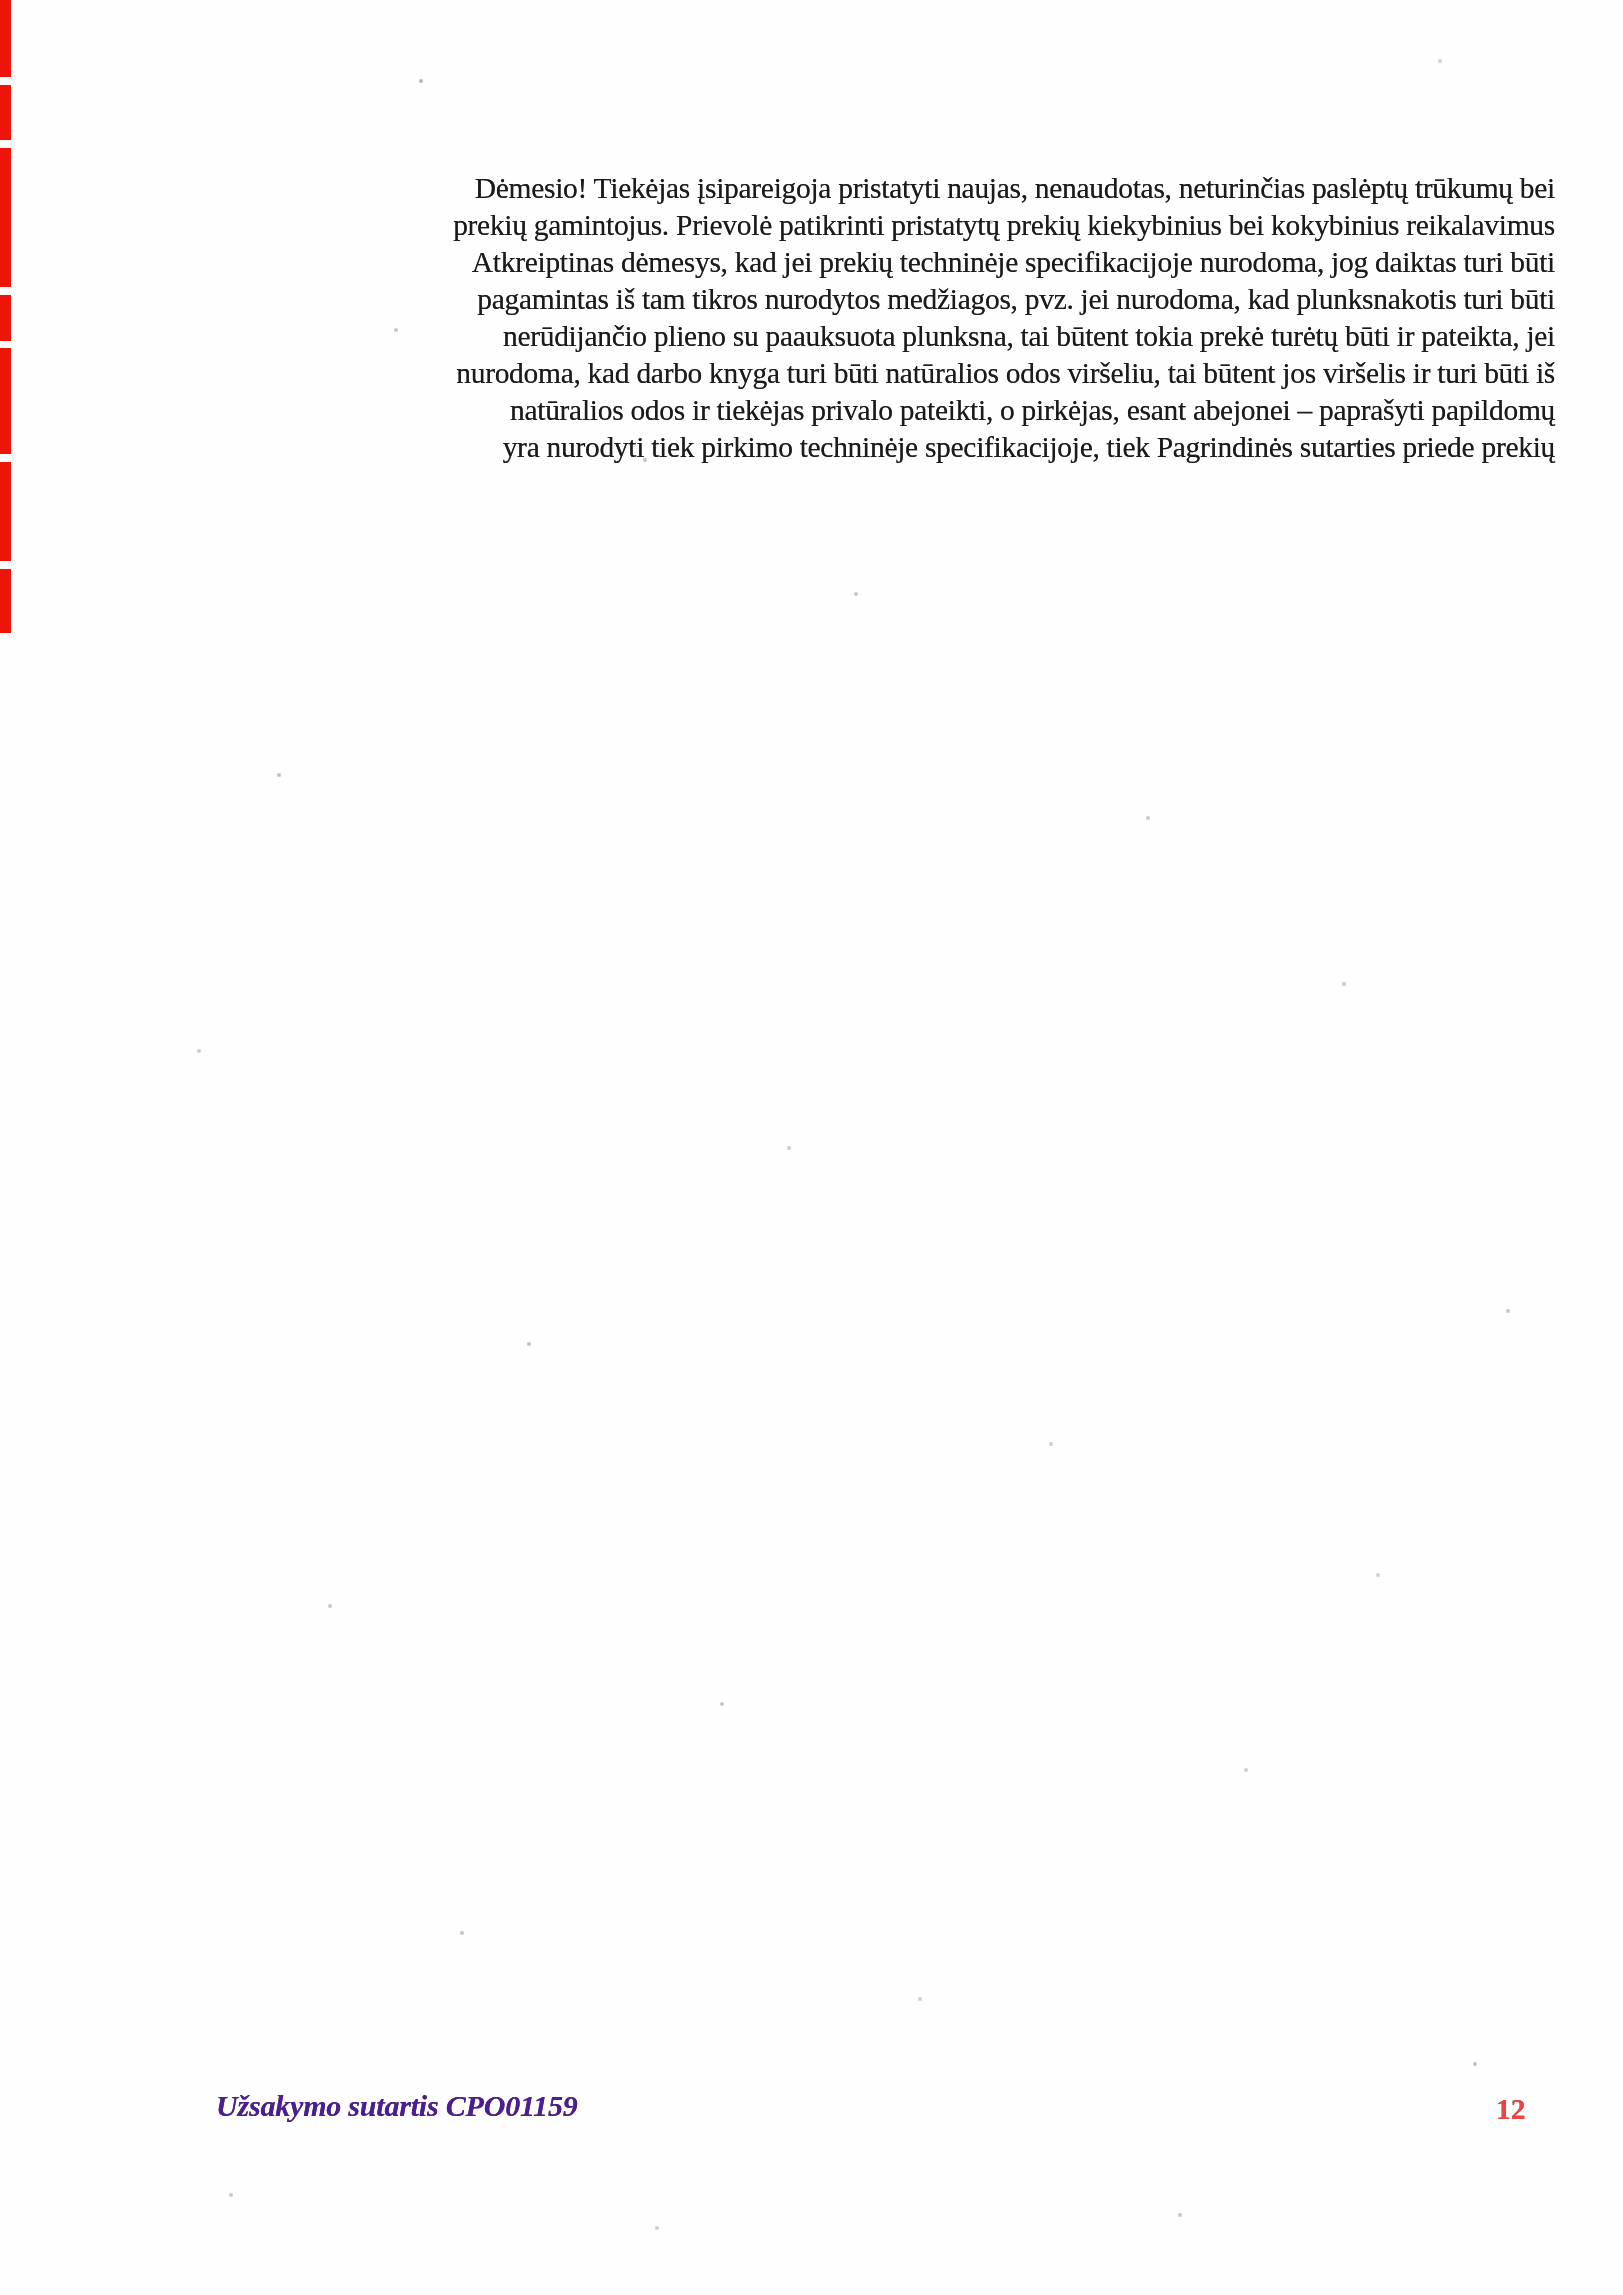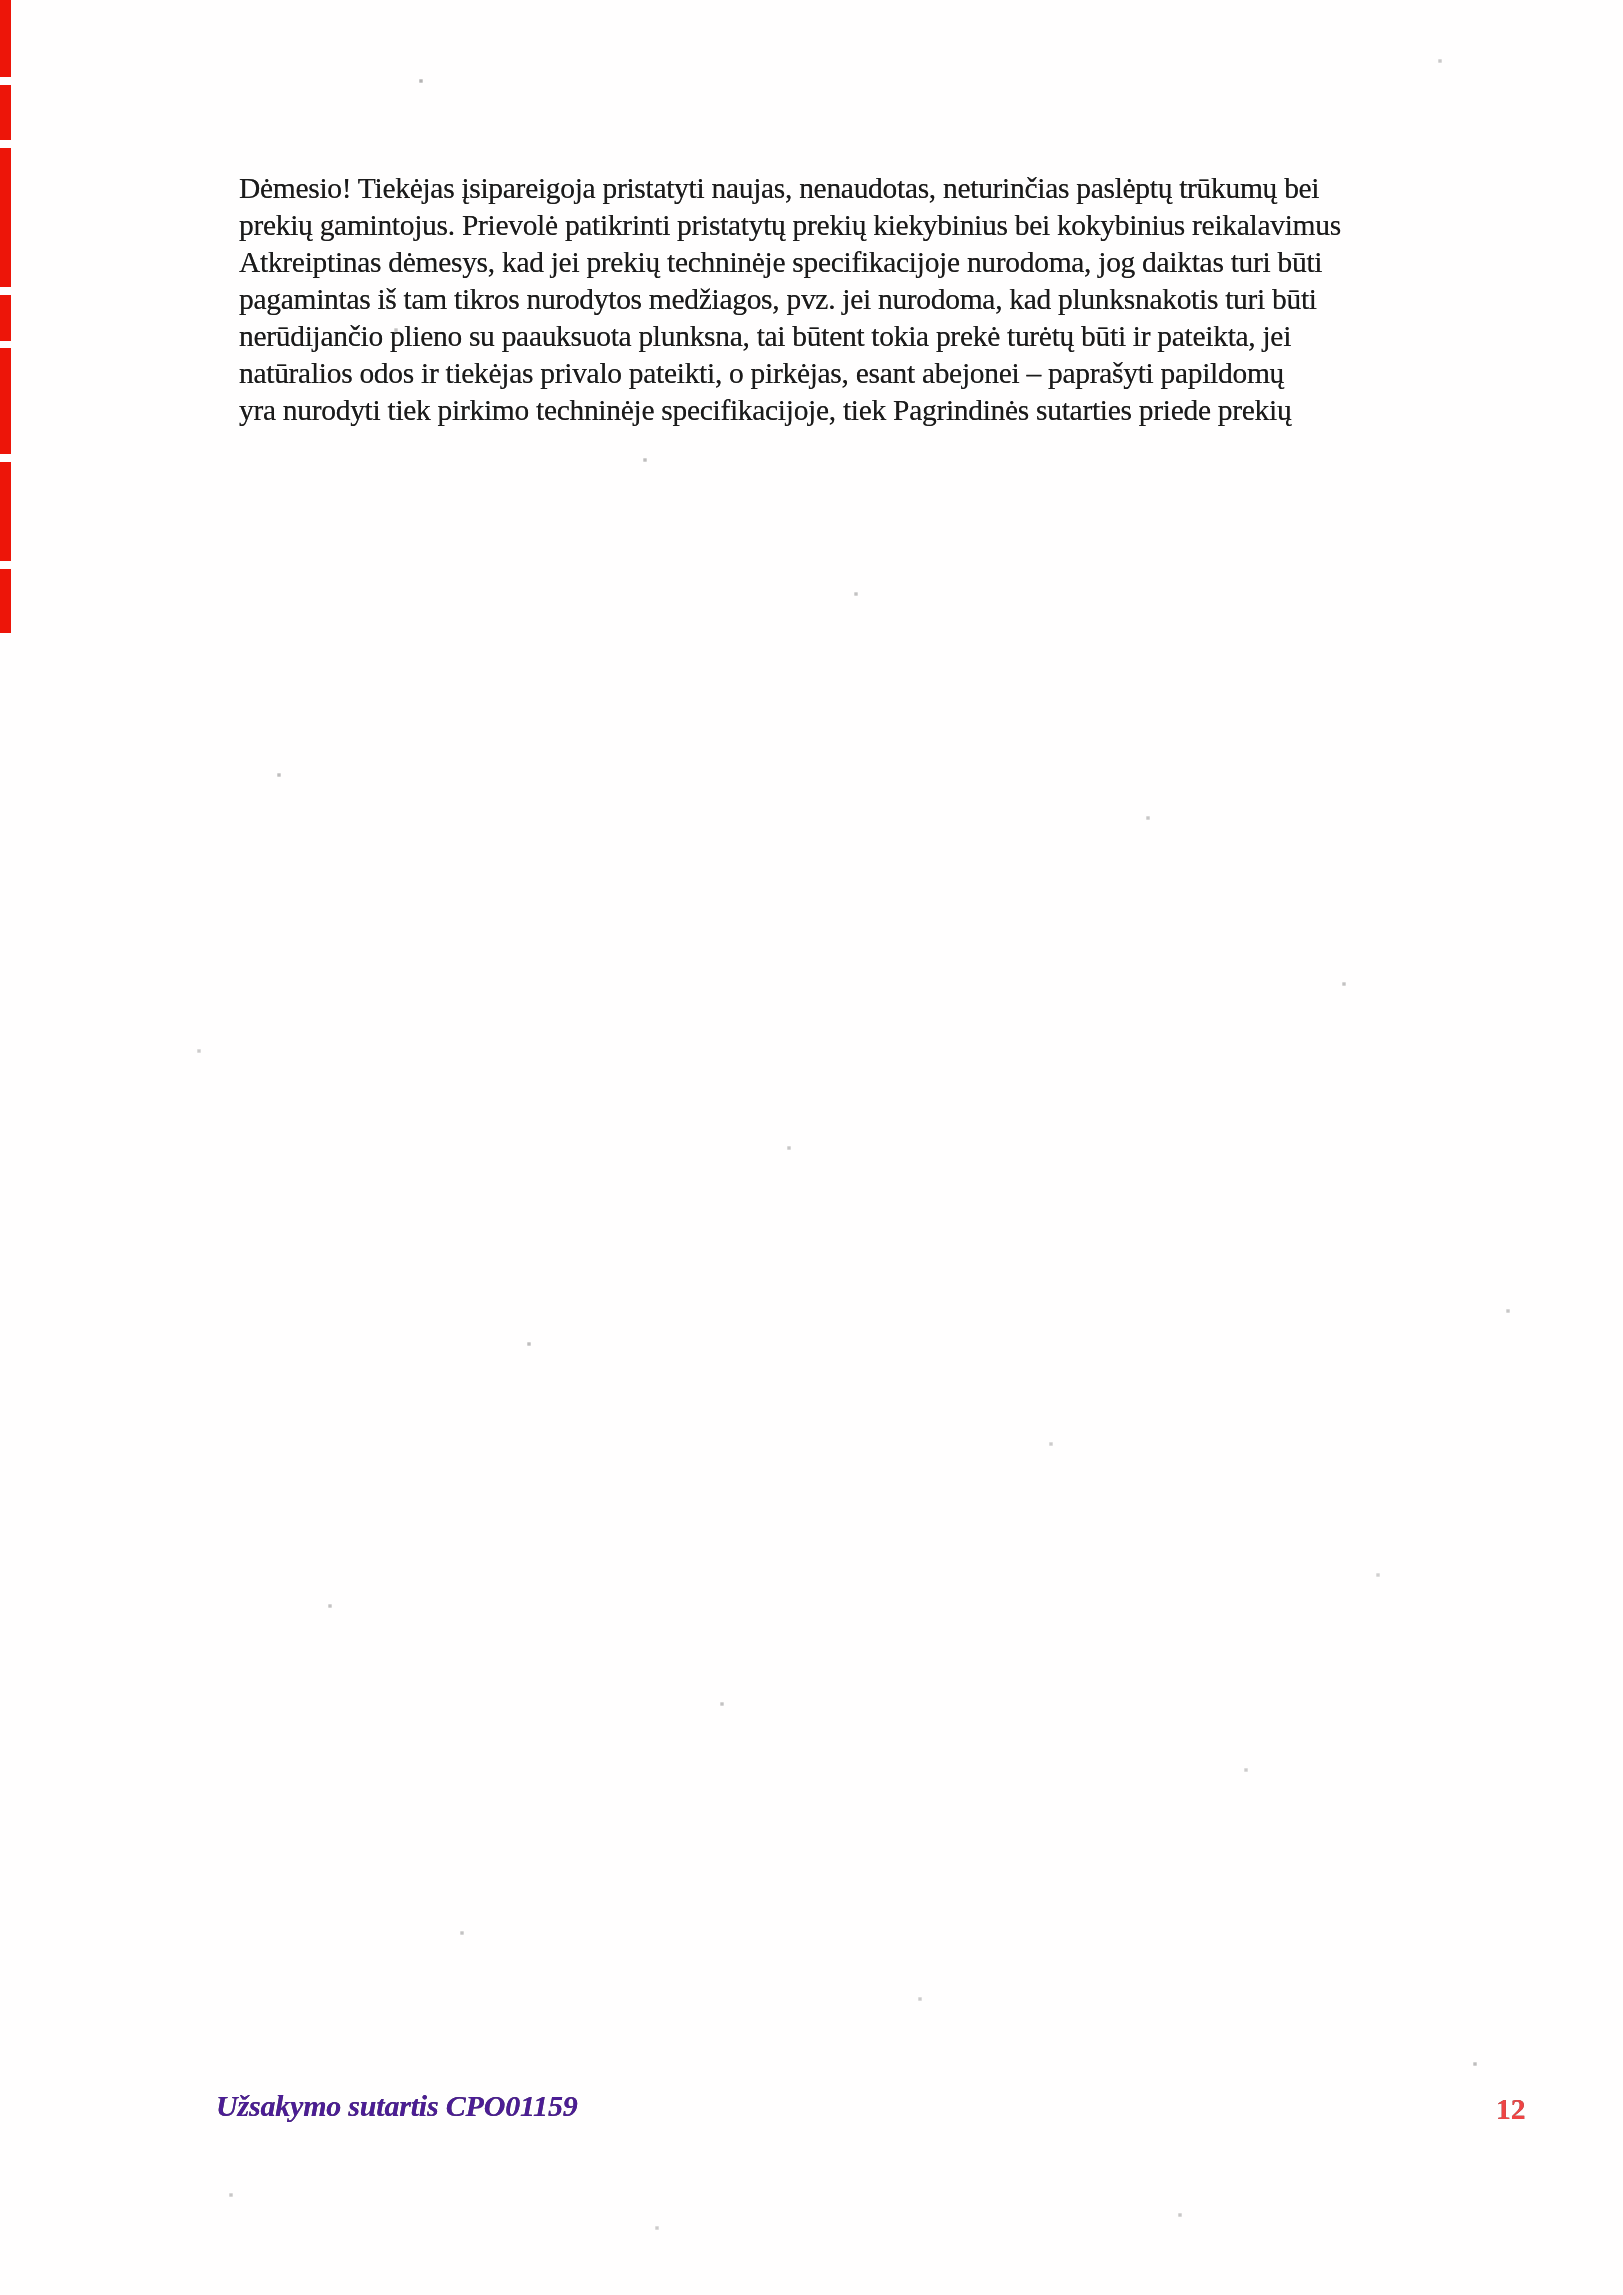--- a/index.html
+++ b/index.html
@@ -8,20 +8,21 @@
     background: #ffffff;
   }
   .page {
     position: relative;
     width: 1623px;
     height: 2295px;
     background: #fffefe;
     overflow: hidden;
     font-family: "Liberation Serif", "DejaVu Serif", serif;
     color: #1a1a1a;
+    text-align: right;
   }
   
   .body-text {
     position: absolute;
     left: 239px;
     top: 170px;
     width: 1316px;
   }
   .body-text .line {
     white-space: pre;
@@ -110,20 +111,21 @@
 
   <div id="text-block" class="body-text">
       <div>
         <div class="line">Dėmesio! Tiekėjas įsipareigoja pristatyti naujas, nenaudotas, neturinčias paslėptų trūkumų bei</div>
         <div class="line">prekių gamintojus. Prievolė patikrinti pristatytų prekių kiekybinius bei kokybinius reikalavimus</div>
       </div>
       <div>
         <div class="line">Atkreiptinas dėmesys, kad jei prekių techninėje specifikacijoje nurodoma, jog daiktas turi būti</div>
         <div class="line">pagamintas iš tam tikros nurodytos medžiagos, pvz. jei nurodoma, kad plunksnakotis turi būti</div>
         <div class="line">nerūdijančio plieno su paauksuota plunksna, tai būtent tokia prekė turėtų būti ir pateikta, jei</div>
+        <div class="line">nurodoma, kad darbo knyga turi būti natūralios odos viršeliu, tai būtent jos viršelis ir turi būti iš</div>
         <div class="line">natūralios odos ir tiekėjas privalo pateikti, o pirkėjas, esant abejonei – paprašyti papildomų</div>
         <div class="line">yra nurodyti tiek pirkimo techninėje specifikacijoje, tiek Pagrindinės sutarties priede prekių</div>
       </div>
     </div>
 
   <div class="footer-left">Užsakymo sutartis CPO01159</div>
 
   <div class="footer-page">12</div>
 
   <div class="noise"></div>

